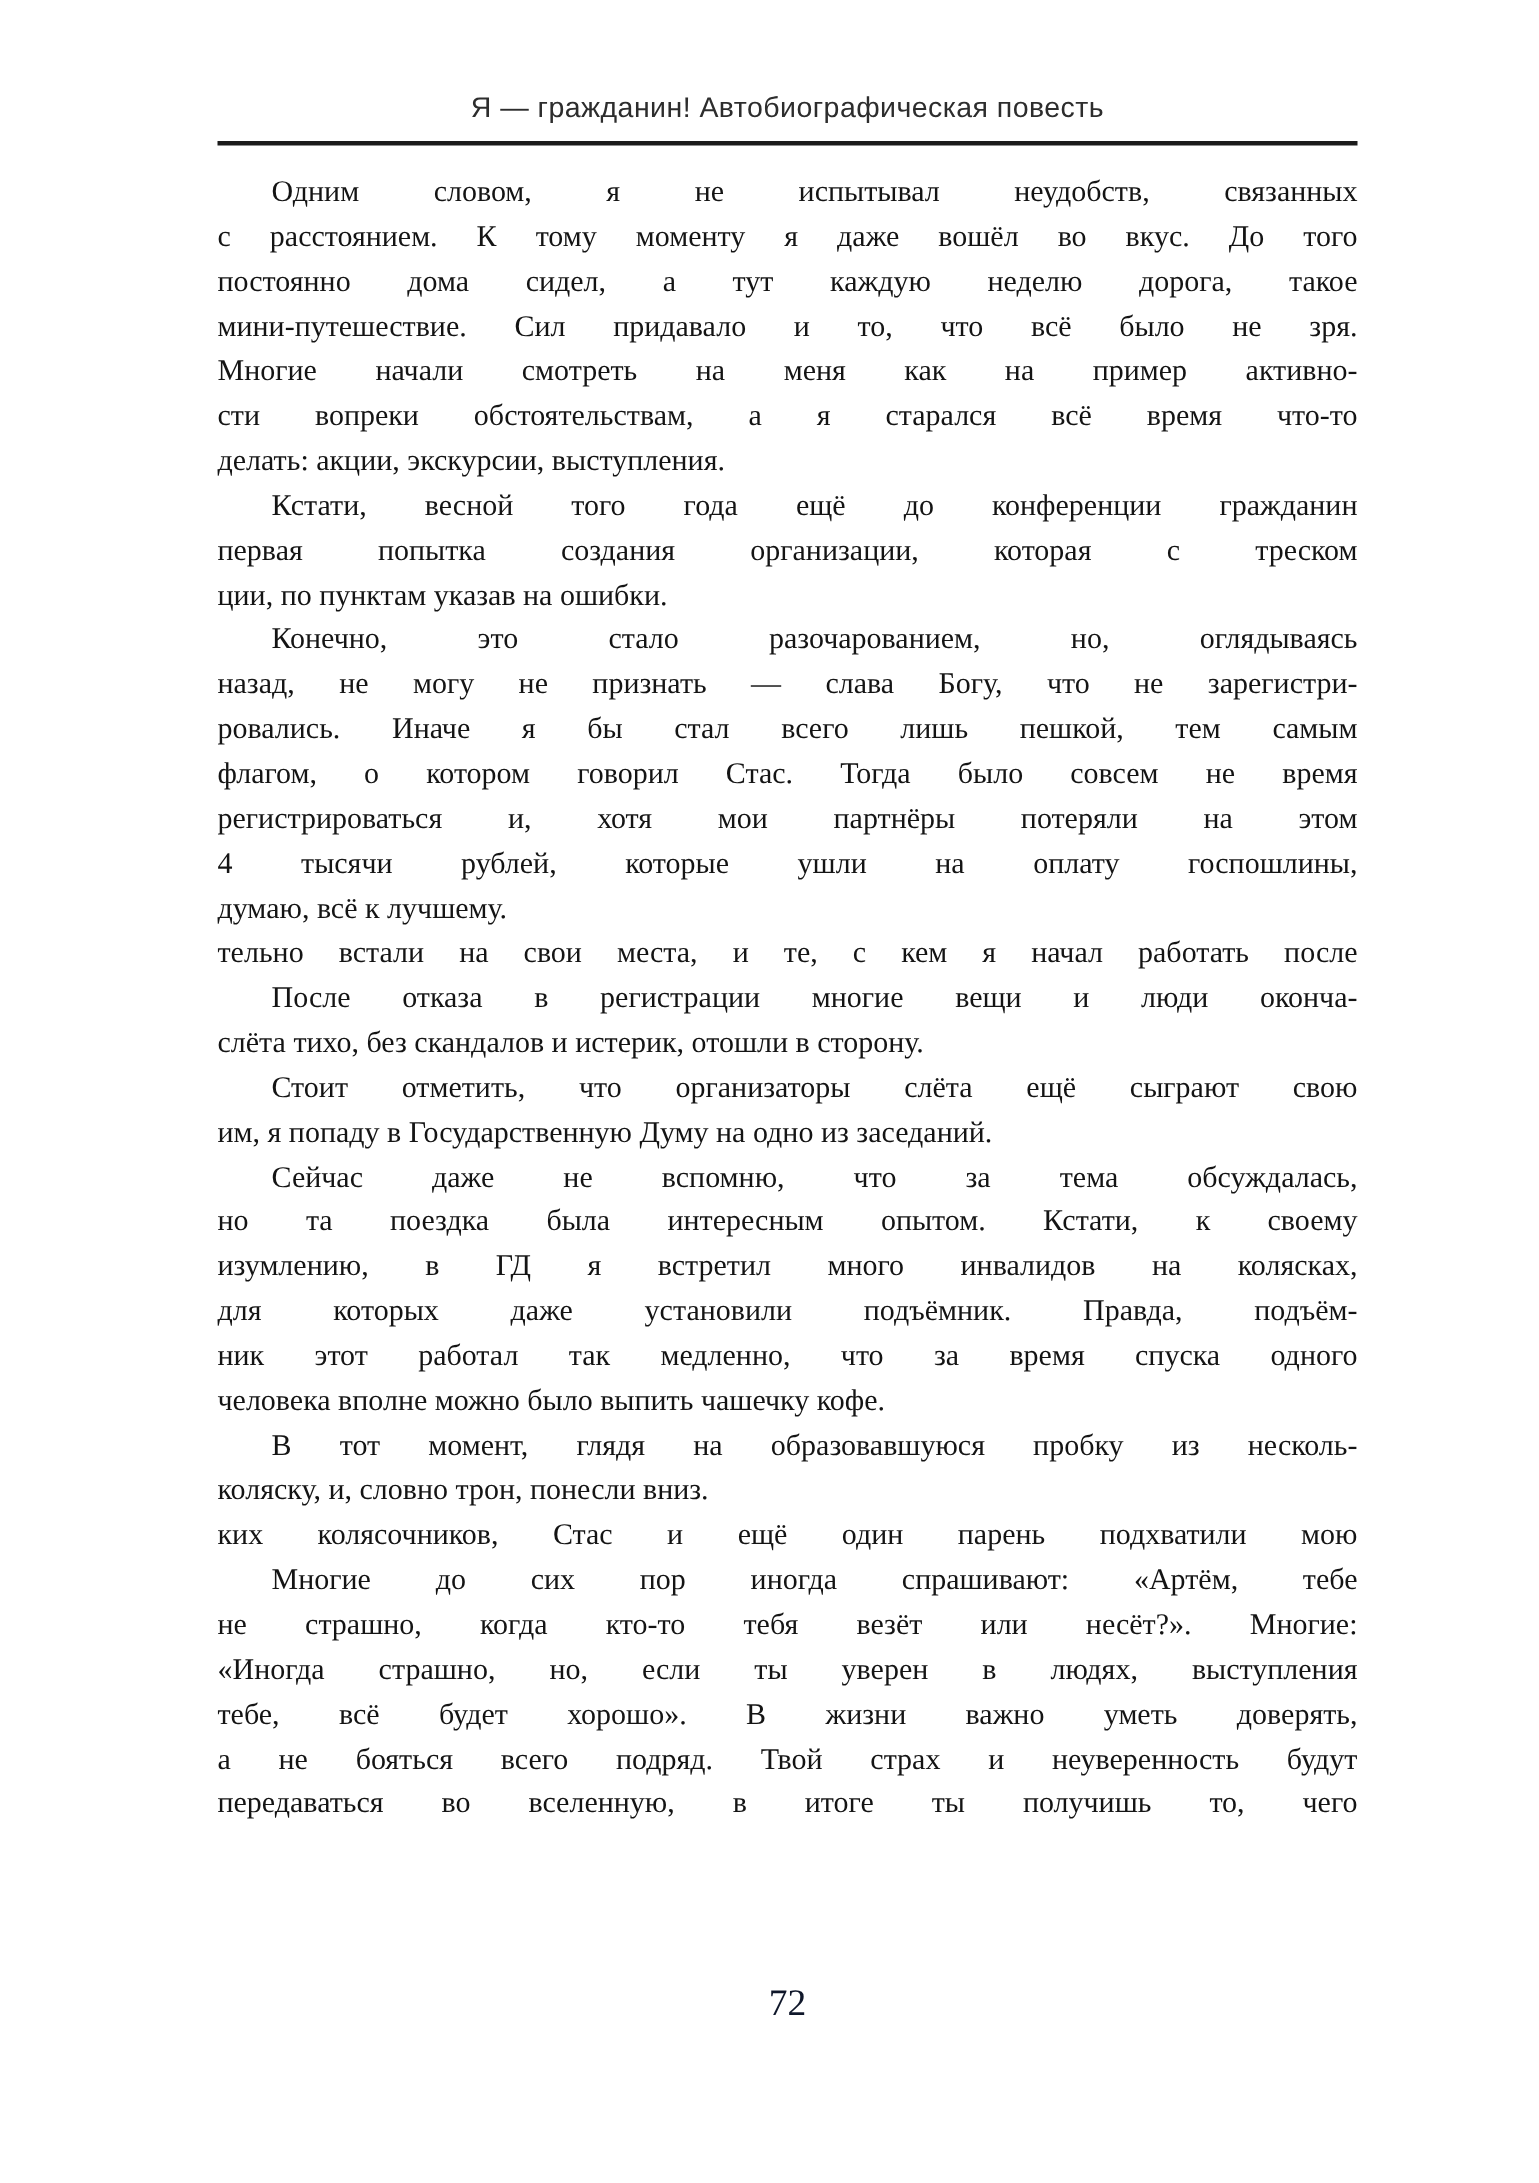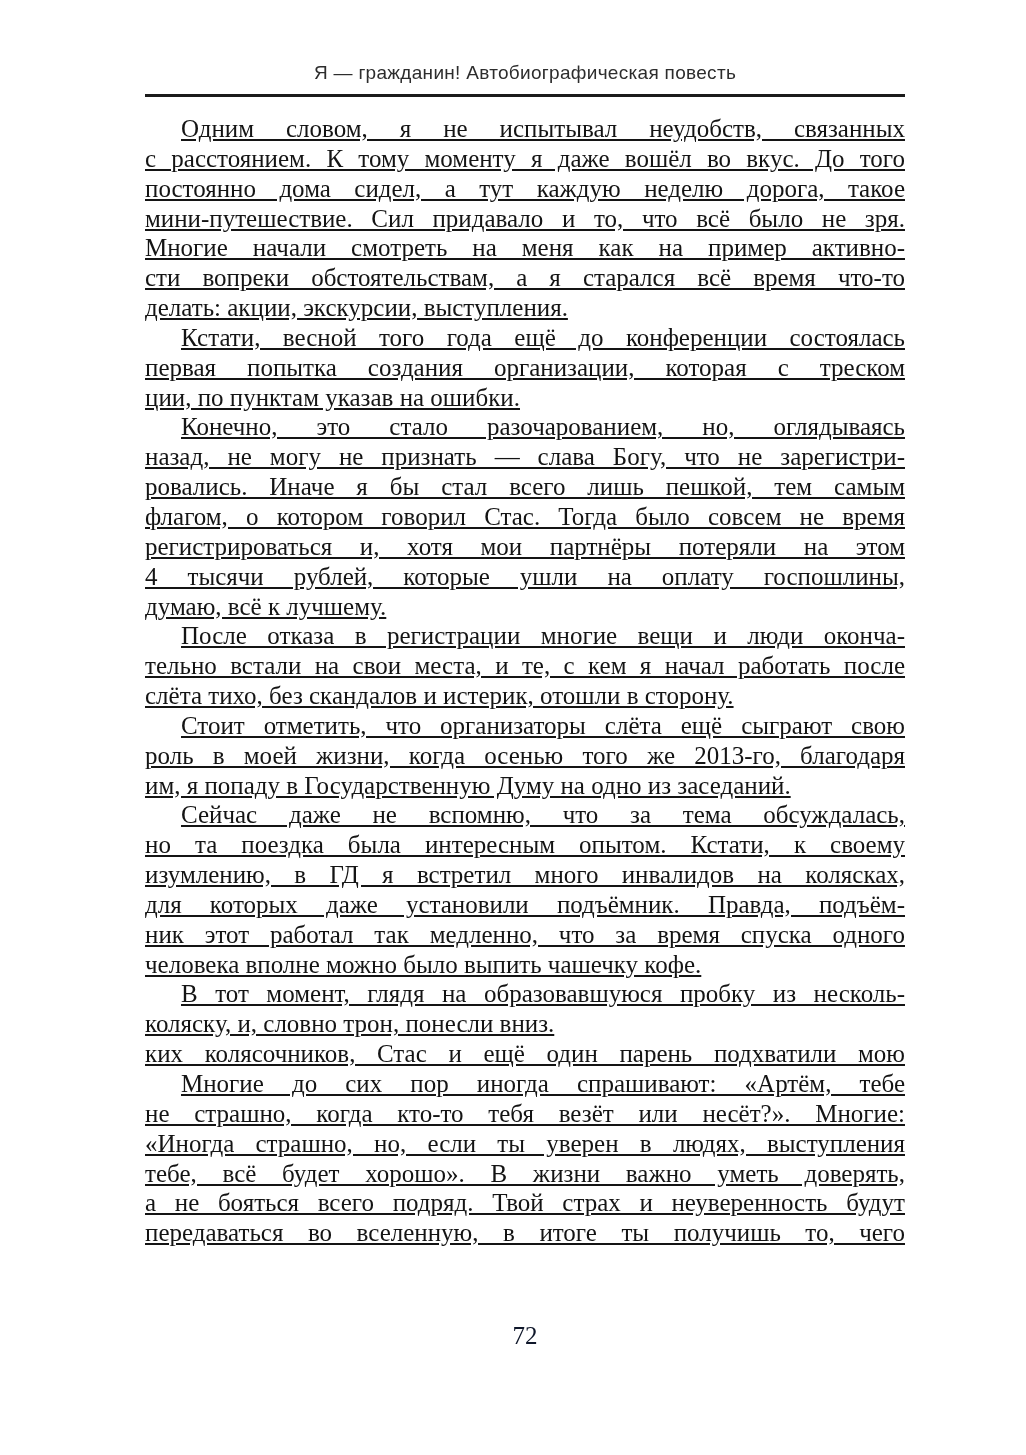--- a/index.html
+++ b/index.html
@@ -44,27 +44,26 @@
     position: absolute;
     left: 145px;
     top: 114px;
     width: 760px;
   }
   .paragraph {
     margin: 0;
     padding: 0;
   }
   .line {
-    font-size: 25px;
+    font-size: 20px;
     line-height: 29.85px;
     white-space: normal;
     text-align: justify;
     text-align-last: justify;
     color: #141414;
-    text-decoration: underline;
   }
   .line.first {
     text-indent: 36px;
   }
   .line.last {
     text-align-last: left;
   }
   .page-number {
     position: absolute;
     left: 145px;
@@ -88,41 +87,40 @@
       <div class="paragraph">
         <div class="line first">Одним словом, я не испытывал неудобств, связанных</div>
         <div class="line">с расстоянием. К тому моменту я даже вошёл во вкус. До того</div>
         <div class="line">постоянно дома сидел, а тут каждую неделю дорога, такое</div>
         <div class="line">мини-путешествие. Сил придавало и то, что всё было не зря.</div>
         <div class="line">Многие начали смотреть на меня как на пример активно-</div>
         <div class="line">сти вопреки обстоятельствам, а я старался всё время что-то</div>
         <div class="line last">делать: акции, экскурсии, выступления.</div>
       </div>
       <div class="paragraph">
-        <div class="line first">Кстати, весной того года ещё до конференции состоялась</div>
+        <div class="line first">Кстати, весной того года ещё до конференции гражданин</div>
         <div class="line">первая попытка создания организации, которая с треском</div>
         <div class="line last">ции, по пунктам указав на ошибки.</div>
       </div>
       <div class="paragraph">
         <div class="line first">Конечно, это стало разочарованием, но, оглядываясь</div>
         <div class="line">назад, не могу не признать — слава Богу, что не зарегистри-</div>
         <div class="line">ровались. Иначе я бы стал всего лишь пешкой, тем самым</div>
         <div class="line">флагом, о котором говорил Стас. Тогда было совсем не время</div>
         <div class="line">регистрироваться и, хотя мои партнёры потеряли на этом</div>
         <div class="line">4 тысячи рублей, которые ушли на оплату госпошлины,</div>
         <div class="line last">думаю, всё к лучшему.</div>
       </div>
       <div class="paragraph">
+        <div class="line">тельно встали на свои места, и те, с кем я начал работать после</div>
         <div class="line first">После отказа в регистрации многие вещи и люди оконча-</div>
-        <div class="line">тельно встали на свои места, и те, с кем я начал работать после</div>
         <div class="line last">слёта тихо, без скандалов и истерик, отошли в сторону.</div>
       </div>
       <div class="paragraph">
         <div class="line first">Стоит отметить, что организаторы слёта ещё сыграют свою</div>
-        <div class="line">роль в моей жизни, когда осенью того же 2013-го, благодаря</div>
         <div class="line last">им, я попаду в Государственную Думу на одно из заседаний.</div>
       </div>
       <div class="paragraph">
         <div class="line first">Сейчас даже не вспомню, что за тема обсуждалась,</div>
         <div class="line">но та поездка была интересным опытом. Кстати, к своему</div>
         <div class="line">изумлению, в ГД я встретил много инвалидов на колясках,</div>
         <div class="line">для которых даже установили подъёмник. Правда, подъём-</div>
         <div class="line">ник этот работал так медленно, что за время спуска одного</div>
         <div class="line last">человека вполне можно было выпить чашечку кофе.</div>
       </div>

